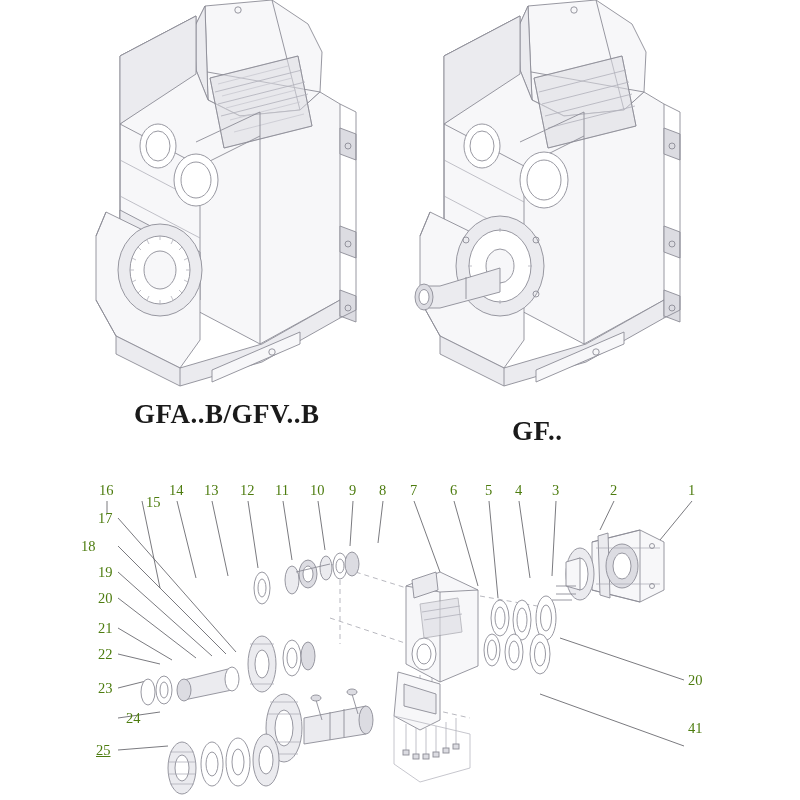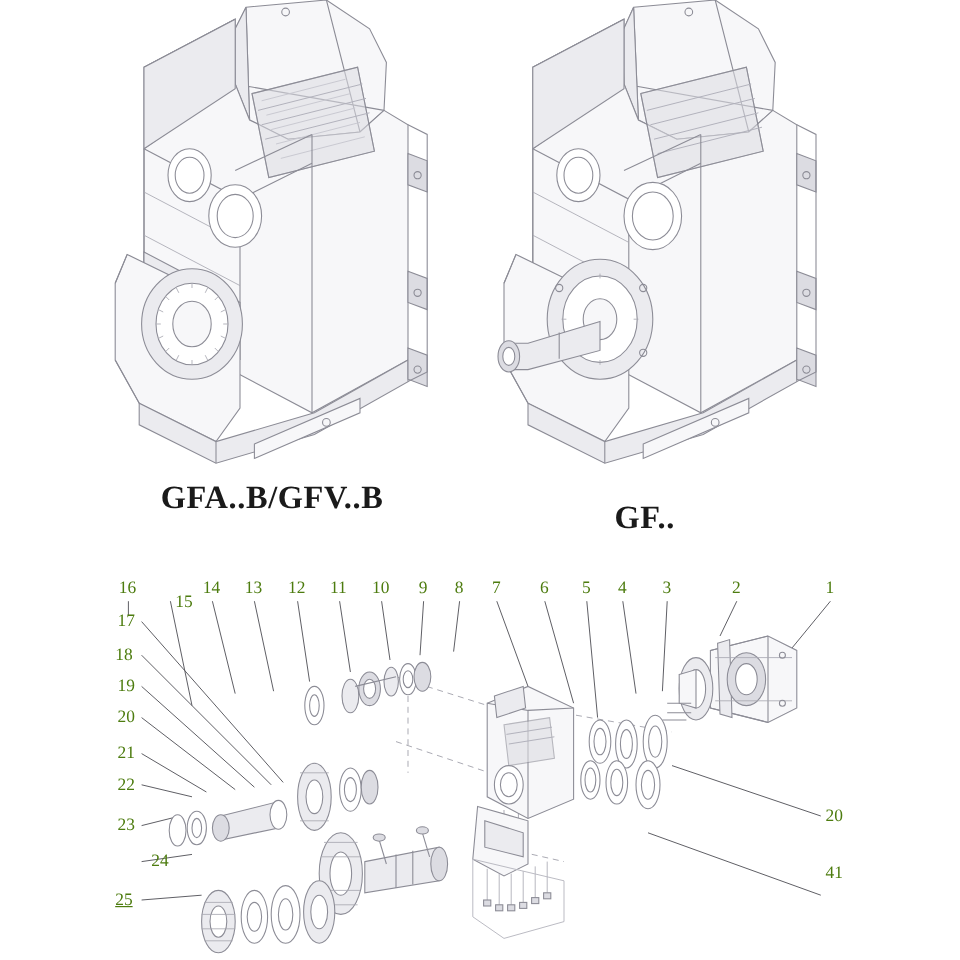--- a/index.html
+++ b/index.html
@@ -407,21 +407,21 @@
     <div class="callout" style="left:379px; top:14px;">8</div>
     <div class="callout" style="left:410px; top:14px;">7</div>
     <div class="callout" style="left:450px; top:14px;">6</div>
     <div class="callout" style="left:485px; top:14px;">5</div>
     <div class="callout" style="left:515px; top:14px;">4</div>
     <div class="callout" style="left:552px; top:14px;">3</div>
     <div class="callout" style="left:610px; top:14px;">2</div>
     <div class="callout" style="left:688px; top:14px;">1</div>
 
     <div class="callout" style="left:98px; top:42px;">17</div>
-    <div class="callout" style="left:96px; top:70px;">18</div>
+    <div class="callout" style="left:81px; top:70px;">18</div>
     <div class="callout" style="left:98px; top:96px;">19</div>
     <div class="callout" style="left:98px; top:122px;">20</div>
     <div class="callout" style="left:98px; top:152px;">21</div>
     <div class="callout" style="left:98px; top:178px;">22</div>
     <div class="callout" style="left:98px; top:212px;">23</div>
     <div class="callout" style="left:98px; top:242px;margin-left:28px;">24</div>
     <div class="callout" style="left:96px; top:274px;text-decoration:underline;">25</div>
 
     <div class="callout" style="left:688px; top:204px;">20</div>
     <div class="callout" style="left:688px; top:252px;">41</div>

